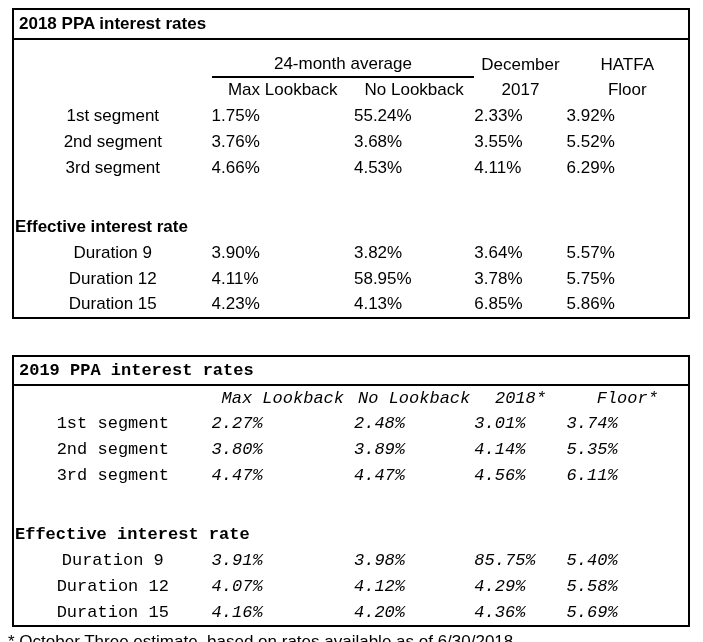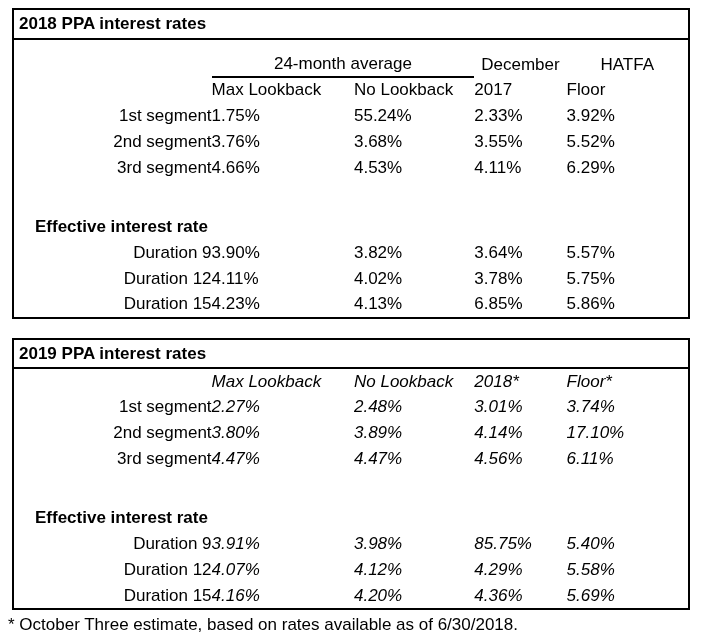--- a/index.html
+++ b/index.html
@@ -43,31 +43,31 @@
     padding: 4px 4px 4px 5px;
     height: 27px;
   }
   tr.hdr1 td {
     height: 38px;
     vertical-align: bottom;
     padding-bottom: 2px;
     text-align: center;
   }
   tr.hdr1 td.group-cell { border-bottom: 2px solid #000; }
-  tr.hdr2 td { height: 26px; text-align: left; }
+  tr.hdr2 td { height: 26px; text-align: center; }
   tr.datarow td { height: 26px; }
-  td.lbl { text-align: right; padding-left: 5px; }
+  td.lbl { text-align: center; padding-left: 5px; }
   td.val { text-align: left; }
   tr.spacer td { height: 33px; }
   tr.section td {
     font-weight: bold;
-    padding-left: 21px;
+    padding-left: 1px;
     height: 26px;
   }
-  table.t2 { margin-top: 19px; }
+  table.t2 { margin-top: 36px; font-family: Liberation Mono, monospace; }
   table.t2 td.val { font-style: italic; }
 
   .footnote {
     font-size: 17px;
     margin: 5px 0 0 -4px;
   }
 </style>
 </head>
 <body>
 
@@ -131,21 +131,21 @@
       <tr class="datarow">
         <td class="lbl">Duration 9</td>
         <td class="val">3.90%</td>
         <td class="val">3.82%</td>
         <td class="val">3.64%</td>
         <td class="val">5.57%</td>
       </tr>
       <tr class="datarow">
         <td class="lbl">Duration 12</td>
         <td class="val">4.11%</td>
-        <td class="val">4.02%</td>
+        <td class="val">58.95%</td>
         <td class="val">3.78%</td>
         <td class="val">5.75%</td>
       </tr>
       <tr class="datarow">
         <td class="lbl">Duration 15</td>
         <td class="val">4.23%</td>
         <td class="val">4.13%</td>
         <td class="val">6.85%</td>
         <td class="val">5.86%</td>
       </tr>
@@ -177,21 +177,21 @@
         <td class="val">2.27%</td>
         <td class="val">2.48%</td>
         <td class="val">3.01%</td>
         <td class="val">3.74%</td>
       </tr>
       <tr class="datarow">
         <td class="lbl">2nd segment</td>
         <td class="val">3.80%</td>
         <td class="val">3.89%</td>
         <td class="val">4.14%</td>
-        <td class="val">17.10%</td>
+        <td class="val">5.35%</td>
       </tr>
       <tr class="datarow">
         <td class="lbl">3rd segment</td>
         <td class="val">4.47%</td>
         <td class="val">4.47%</td>
         <td class="val">4.56%</td>
         <td class="val">6.11%</td>
       </tr>
 
       <tr class="spacer">

